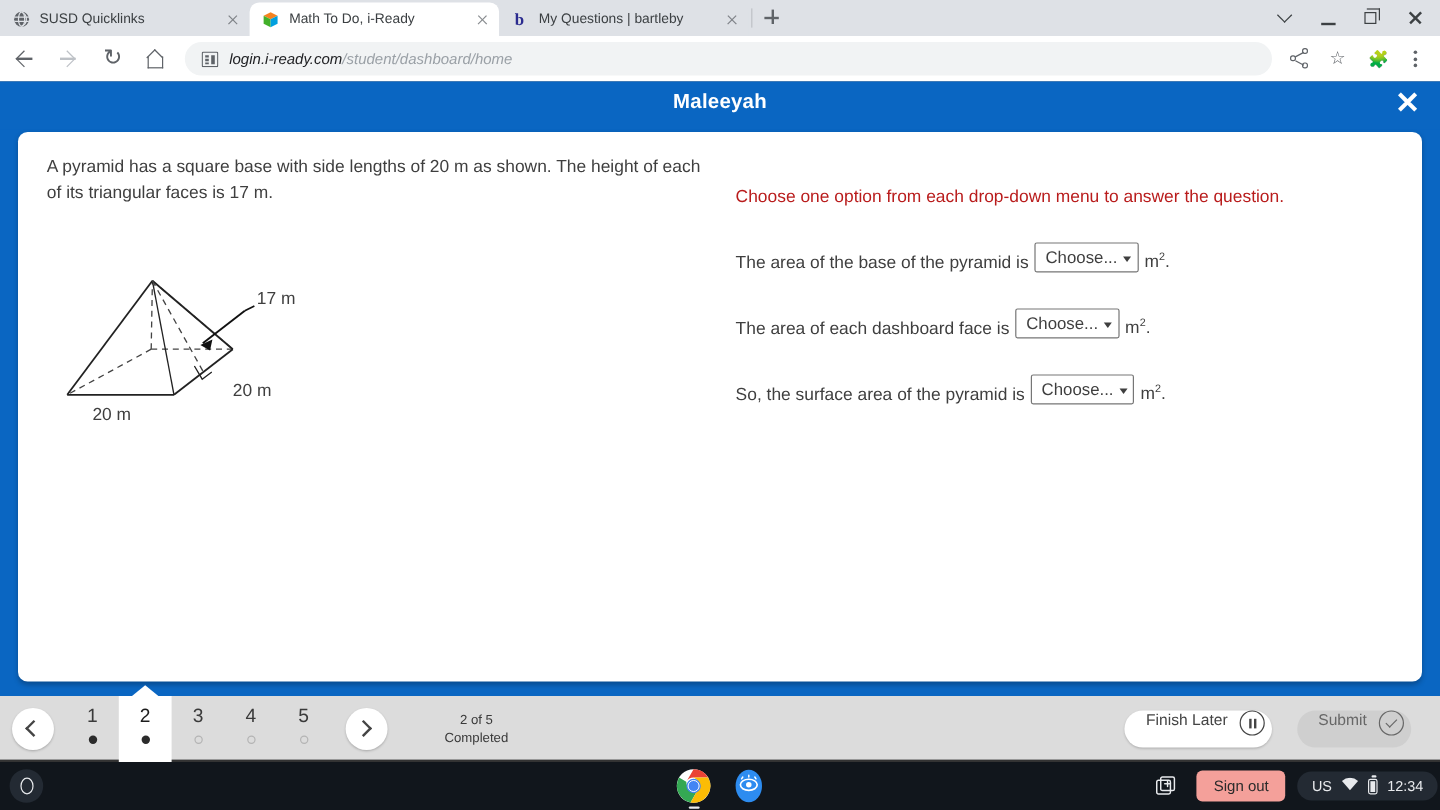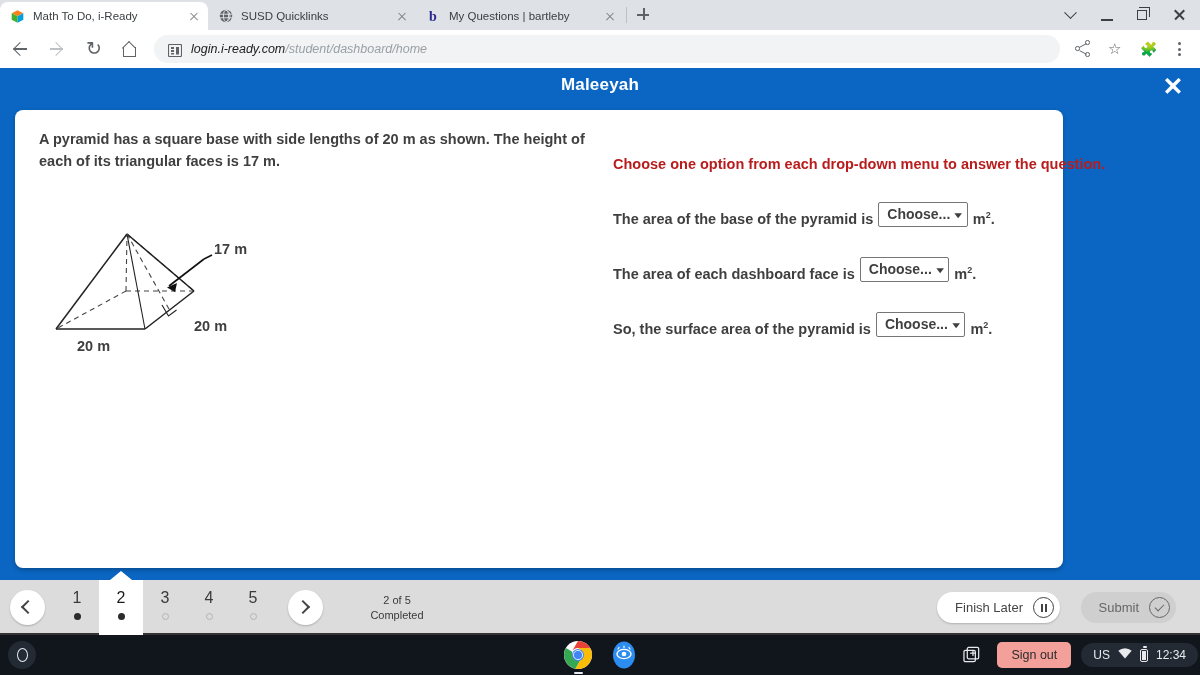--- a/index.html
+++ b/index.html
@@ -94,22 +94,22 @@
   .iready-header { position:absolute; left:0; top:68px; width:1200px; height:40px; background:#0a66c2;}
   .iready-title {
     position:absolute; left:0; top:75px; width:1200px; text-align:center;
     color:#ffffff; font-size:17px; font-weight:bold; letter-spacing:.2px;
   }
   .iready-close {
     position:absolute; right:14px; top:74px; width:26px; height:26px; color:#fff;
     font-size:25px; line-height:25px; text-align:center; font-weight:bold; font-family:"Liberation Sans",sans-serif;
   }
   .card {
-    position:absolute; left:15px; top:110px; width:1048px; height:458px;
-    background:#ffffff; border-radius:8px; box-shadow:0 2px 4px rgba(0,0,0,.25);font-weight:bold;
+    position:absolute; left:15px; top:110px; width:1170px; height:458px;
+    background:#ffffff; border-radius:8px; box-shadow:0 2px 4px rgba(0,0,0,.25);
   }
   .col-left { position:absolute; left:24px; top:18px; width:560px; }
   .prompt-text { font-size:14.5px; color:#3f3f3f; line-height:22px; }
   .fig { position:absolute; left:10px; top:100px; }
 
   .col-right { position:absolute; left:598px; top:18px; width:560px; }
   .qbox {
     background:#ececec; border:1px solid #d7d7d7; border-radius:4px;
     padding:18px 22px; font-size:14.5px; color:#3f3f3f;
   }
@@ -147,21 +147,21 @@
   .pg.active .num { font-weight:normal; color:#1c1c1c; }
   .pg .dot { position:absolute; left:19px; top:33px; width:7px; height:7px; border-radius:50%; }
   .dot-filled { background:#2b2b2b; }
   .dot-hollow { border:1.3px solid #b4b4b4; background:transparent; }
   .notch { position:absolute; left:11px; top:-9px; width:0; height:0;
     border-left:11px solid transparent; border-right:11px solid transparent; border-bottom:9px solid #fff; }
   .counter { position:absolute; left:352px; top:13px; width:90px; text-align:center;
     font-size:11px; color:#3a3a3a; line-height:15px; }
   .pill {
     position:absolute; top:12px; height:31px; border-radius:16px;
-    display:flex; align-items:center; padding:0 6px 0 18px; gap:10px; font-size:13px;
+    display:flex; align-items:flex-start; padding:0 6px 0 18px; gap:10px; font-size:13px;
   }
   .pill-finish { right:140px; background:#ffffff; color:#444; box-shadow:0 1px 2px rgba(0,0,0,.2);}
   .pill-submit { right:24px; background:#cfcfcf; color:#676767; }
   .ring { width:21px; height:21px; border-radius:50%; border:1.4px solid currentColor;
     display:flex; align-items:center; justify-content:center; font-size:11px; }
   .pause-b { display:flex; gap:2px; }
   .pause-b i { width:2px; height:8px; background:currentColor; display:block; }
   .chk { width:9px; height:5px; border-left:1.6px solid currentColor; border-bottom:1.6px solid currentColor;
     transform:rotate(-45deg); position:relative; top:-1.5px; }
 
@@ -185,42 +185,42 @@
   .bat:after{content:"";position:absolute;left:1px;top:1px;right:1px;bottom:1px;background:#e8eaed;}
 </style>
 </head>
 <body>
 
 <div id="app">
 
   <div class="browser-top">
     <div class="tabstrip">
 
-      <div class="tab active">
-        <span class="tab-fav">
-          <svg width="15" height="15" viewBox="0 0 16 16">
-            <polygon points="8,1.2 14.2,4.4 8,7.6 1.8,4.4" fill="#f5821f"></polygon>
-            <polygon points="1.8,4.4 8,7.6 8,14.6 1.8,11.4" fill="#43b02a"></polygon>
-            <polygon points="8,7.6 14.2,4.4 14.2,11.4 8,14.6" fill="#00a0df"></polygon>
-          </svg>
-        </span>
-        <span class="tab-title">Math To Do, i-Ready</span>
-        <span class="tab-close"></span>
-      </div>
-
       <div class="tab inactive">
         <span class="tab-fav">
           <svg width="14" height="14" viewBox="0 0 14 14">
               <circle cx="7" cy="7" r="6.2" fill="#5f6368"></circle>
               <path d="M7 1.2 A6.2 6.2 0 0 1 7 12.8" fill="none" stroke="#dee1e6" stroke-width="1"></path>
               <ellipse cx="7" cy="7" rx="2.6" ry="6" fill="none" stroke="#dee1e6" stroke-width="1"></ellipse>
               <path d="M1 5.2h12M1 8.8h12" stroke="#dee1e6" stroke-width="1"></path>
             </svg>
         </span>
         <span class="tab-title">SUSD Quicklinks</span>
+        <span class="tab-close"></span>
+      </div>
+
+      <div class="tab active">
+        <span class="tab-fav">
+          <svg width="15" height="15" viewBox="0 0 16 16">
+            <polygon points="8,1.2 14.2,4.4 8,7.6 1.8,4.4" fill="#f5821f"></polygon>
+            <polygon points="1.8,4.4 8,7.6 8,14.6 1.8,11.4" fill="#43b02a"></polygon>
+            <polygon points="8,7.6 14.2,4.4 14.2,11.4 8,14.6" fill="#00a0df"></polygon>
+          </svg>
+        </span>
+        <span class="tab-title">Math To Do, i-Ready</span>
         <span class="tab-close"></span>
       </div>
 
       <div class="tab inactive">
         <span class="tab-fav">
           <svg width="14" height="14" viewBox="0 0 14 14">
               <text x="2" y="12" font-family="Liberation Serif, serif" font-size="14" font-weight="bold" fill="#2b2b8f">b</text>
             </svg>
         </span>
         <span class="tab-title">My Questions | bartleby</span>

